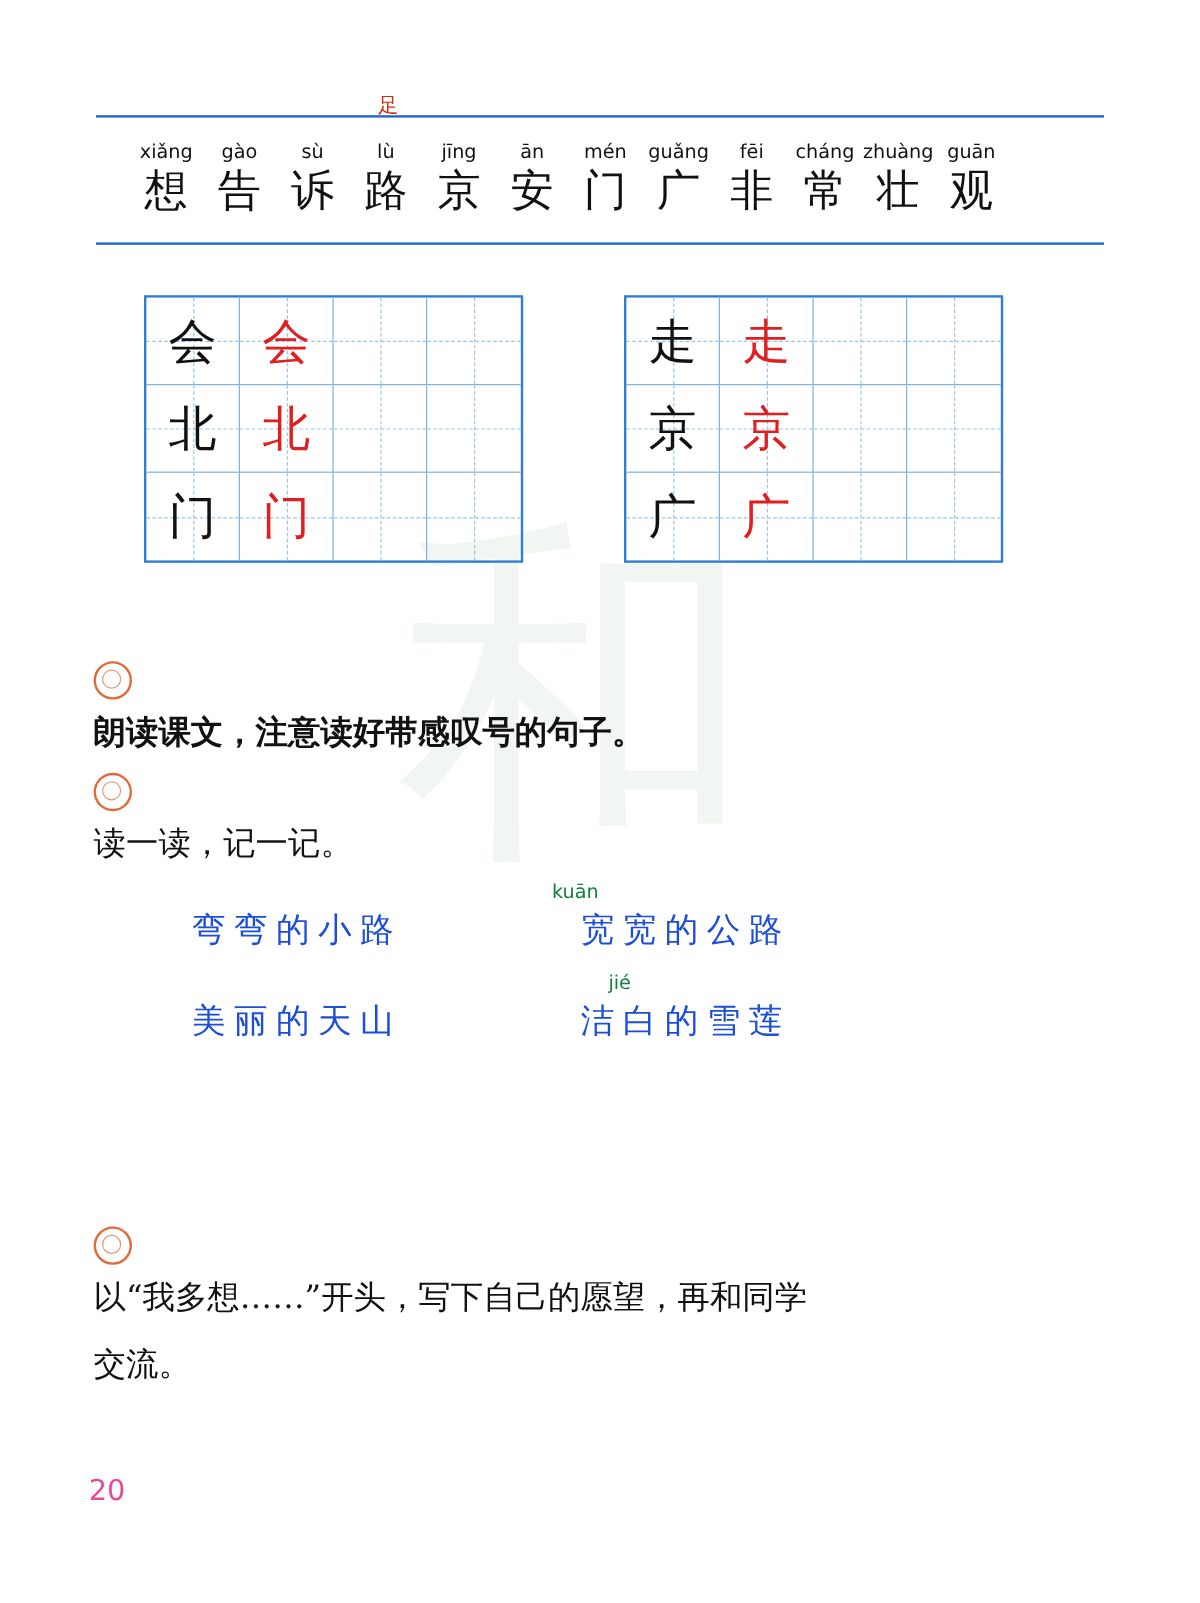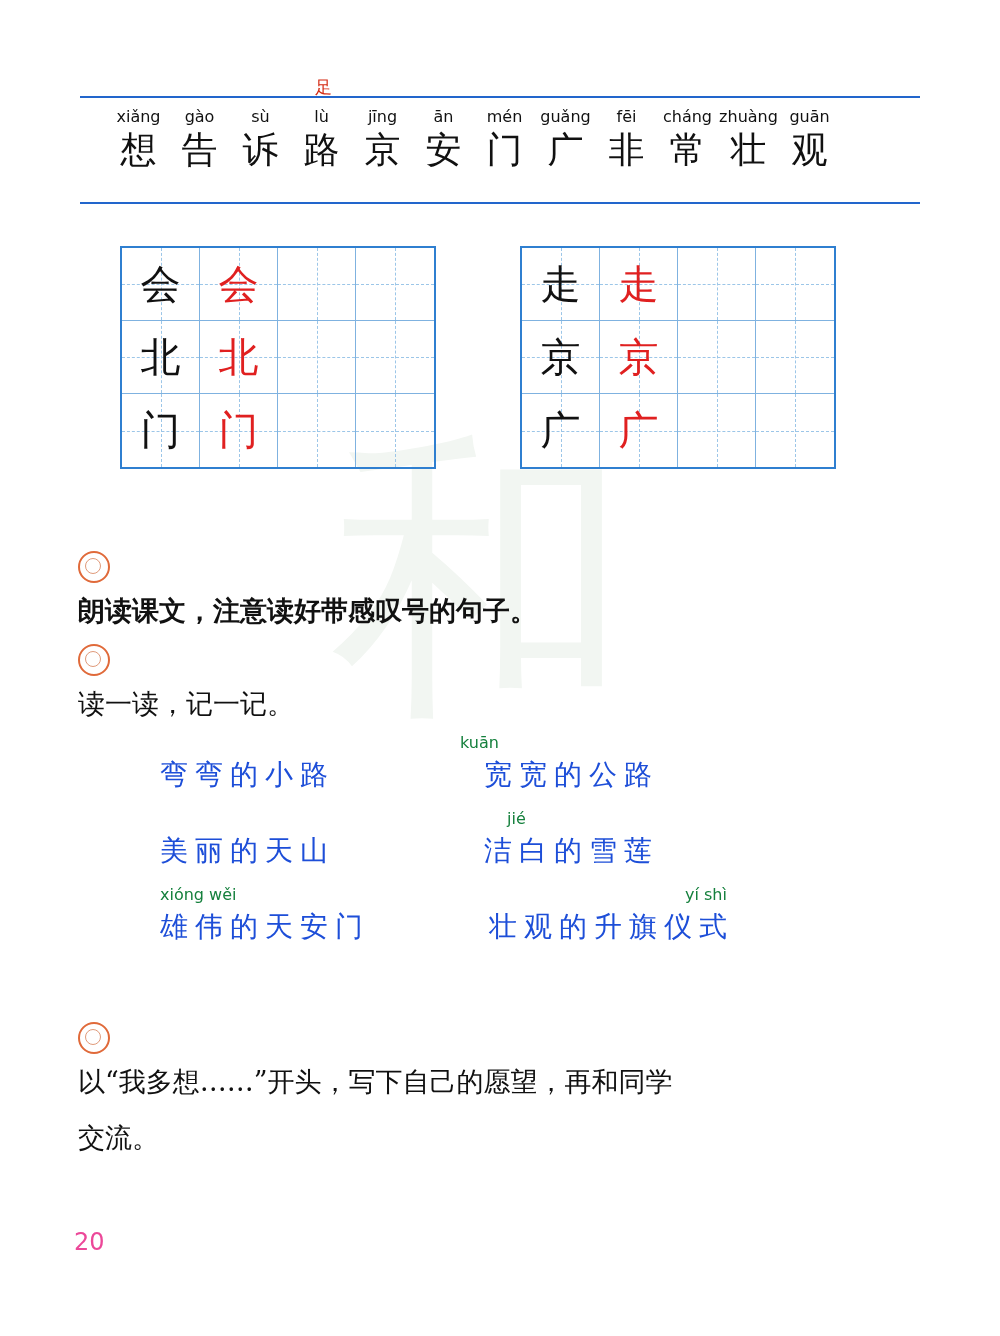--- a/index.html
+++ b/index.html
@@ -49,21 +49,21 @@
     left: 235px;
     top: -22px;
     font-size: 17px;
     color: #d42a12;
     font-family: "DejaVu Serif", serif;
   }
   .word-row {
     display: flex;
     justify-content: flex-start;
     padding-left: 28px;
-    padding-top: 10px;
+    padding-top: 20px;
     align-items: flex-end;
   }
   .word-cell {
     width: 61px;
     text-align: center;
   }
   .py {
     font-size: 16px;
     font-family: "DejaVu Sans", sans-serif;
     color: #111;
@@ -346,26 +346,20 @@
       <div class="ruby" style="left:310px; bottom:54px;">kuān</div>
       <div class="phrase col2">宽宽的公路</div>
     </div>
 
     <div class="phrase-row">
       <div class="phrase col1">美丽的天山</div>
       <div class="ruby" style="left:313px; bottom:54px;margin-left:44px;">jié</div>
       <div class="phrase col2">洁白的雪莲</div>
     </div>
 
-    <div class="phrase-row">
-      <div class="ruby" style="left:10px; bottom:54px;">xióng wěi</div>
-      <div class="phrase col1">雄伟的天安门</div>
-      <div class="ruby" style="left:535px; bottom:54px;">yí  shì</div>
-      <div class="phrase col2" style="left:315px;">壮观的升旗仪式</div>
-    </div>
 
   </div>
 
   <div class="exercise" style="top:1016px;">
     <div class="bullet"></div>
     <div>
       <div class="ex-text normal">以“我多想……”开头，写下自己的愿望，再和同学</div>
       <div class="ex-text normal">交流。</div>
     </div>
   </div>

